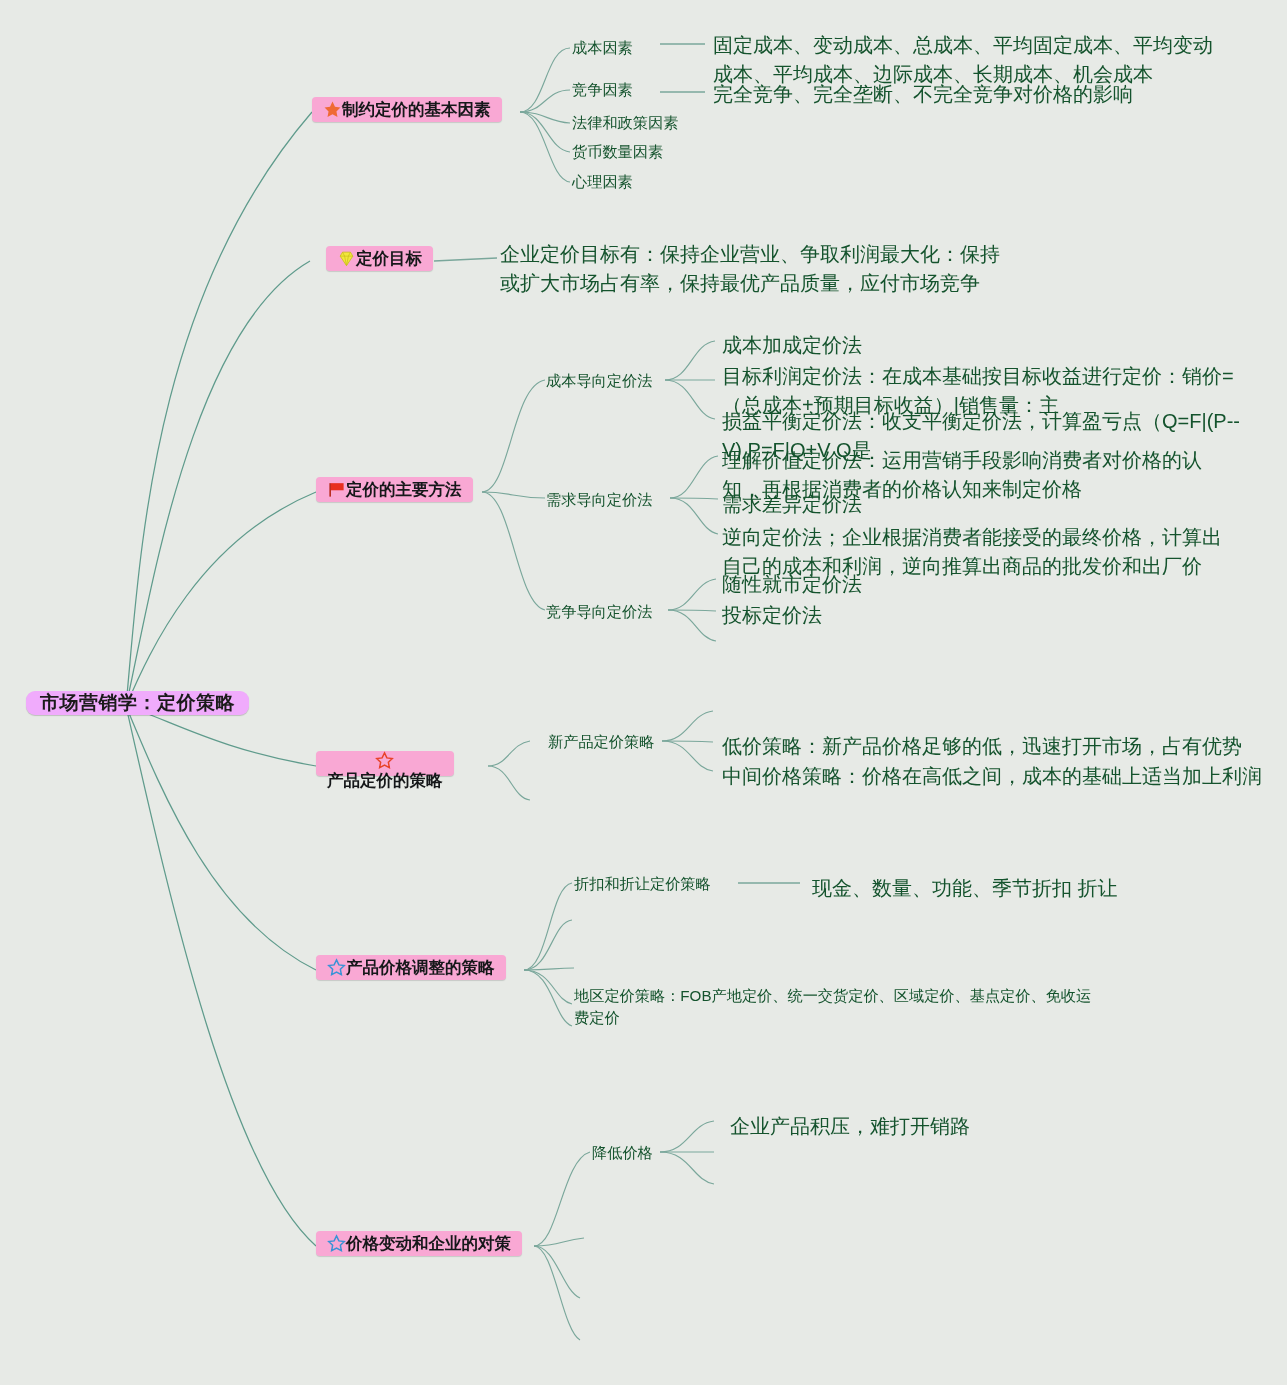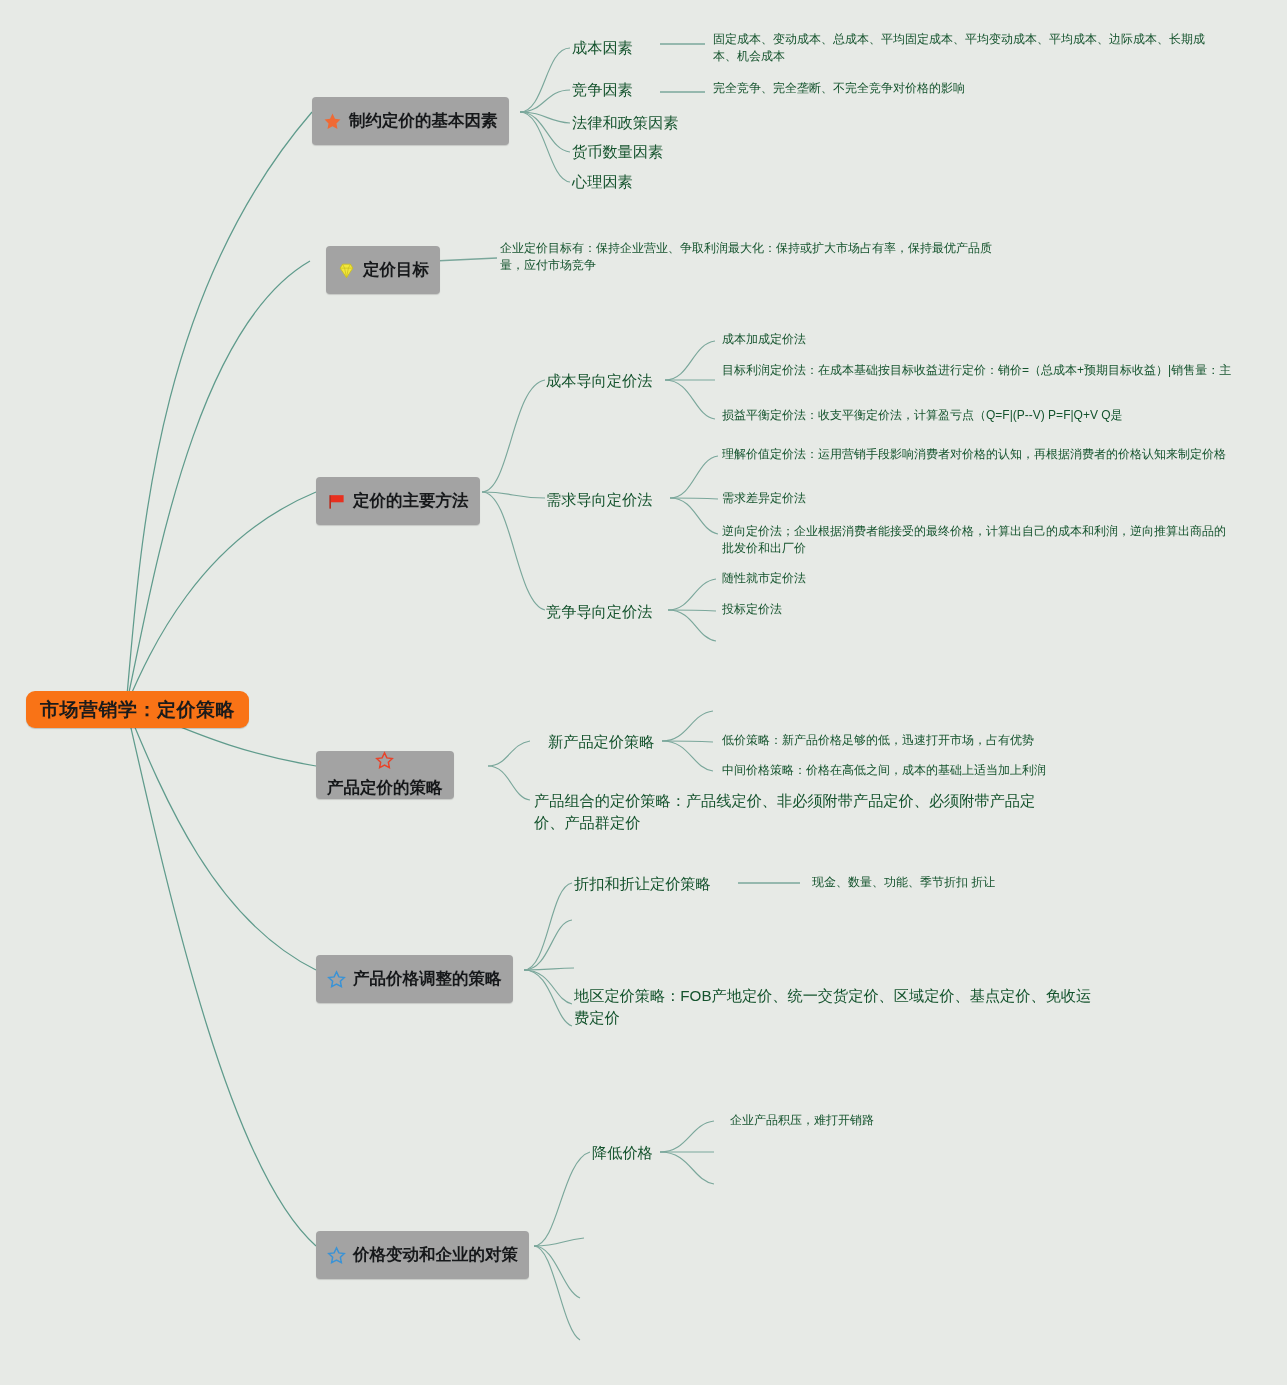--- a/index.html
+++ b/index.html
@@ -16,57 +16,56 @@
   }
   #edges{position:absolute;left:0;top:0;width:1287px;height:1385px;pointer-events:none;}
   .node{
     position:absolute;
     box-sizing:border-box;
     display:flex;align-items:center;
     white-space:nowrap;
   }
   
   .root{
-    background:#f97316;
+    background:#f0abfc;
     border-radius:9px;
     color:#1b1b1b;
     font-size:19px;
     font-weight:bold;
     letter-spacing:.5px;
     padding:4px 14px;
-    height:37px;
+    height:24px;
     box-shadow:0 1px 1px rgba(0,0,0,.18);
   }
   
   .topic{
-    background:#a3a3a3;
+    background:#f9a8d4;
     border-radius:4px;
     color:#16181a;
     font-size:16.5px;
     font-weight:bold;
     padding:0 11px;
-    height:48px;
+    height:25px;
     box-shadow:0 1px 1px rgba(0,0,0,.14);
-    gap:7px;
   }
   .topic .ico{
     display:inline-flex;align-items:center;justify-content:center;
     width:19px;height:19px;flex:0 0 19px;
   }
   .topic .ico svg{display:block;}
   
   .leaf{
     position:absolute;
     color:#14532d;
     font-size:15px;
     line-height:1.45;
     box-sizing:border-box;
   }
   .leaf.l2{font-size:15.2px;}
-  .leaf.l3{font-size:12px;}
+  .leaf.l3{font-size:20px;}
   .leaf.wrapy{white-space:normal;}
 </style>
 </head>
 <body>
 
 <div id="mindmap">
 
   <svg id="edges" viewBox="0 0 1287 1385" xmlns="http://www.w3.org/2000/svg">
     <g fill="none" stroke="#5f9b8c" stroke-width="1.25">
 
@@ -240,23 +239,20 @@
 
   <div class="leaf l2" style="left:548px;top:731px;">
     <span>新产品定价策略</span>
   </div>
   <div class="leaf l3" style="left:722px;top:732px;">
     <span>低价策略：新产品价格足够的低，迅速打开市场，占有优势</span>
   </div>
   <div class="leaf l3" style="left:722px;top:762px;">
     <span>中间价格策略：价格在高低之间，成本的基础上适当加上利润</span>
   </div>
-  <div class="leaf l2 wrapy" style="left:534px;top:790px;width:520px;">
-    <span>产品组合的定价策略：产品线定价、非必须附带产品定价、必须附带产品定价、产品群定价</span>
-  </div>
 
   <div class="node topic" style="left:316px;top:955px;">
     <span class="ico">
       <svg width="19" height="19" viewBox="0 0 24 24">
           <polygon points="12,2.4 15,8.7 21.8,9.6 16.9,14.3 18.1,21 12,17.8 5.9,21 7.1,14.3 2.2,9.6 9,8.7" fill="none" stroke="#3a93d6" stroke-width="1.9"></polygon>
         </svg>
     </span>
     <span>产品价格调整的策略</span>
   </div>
 

